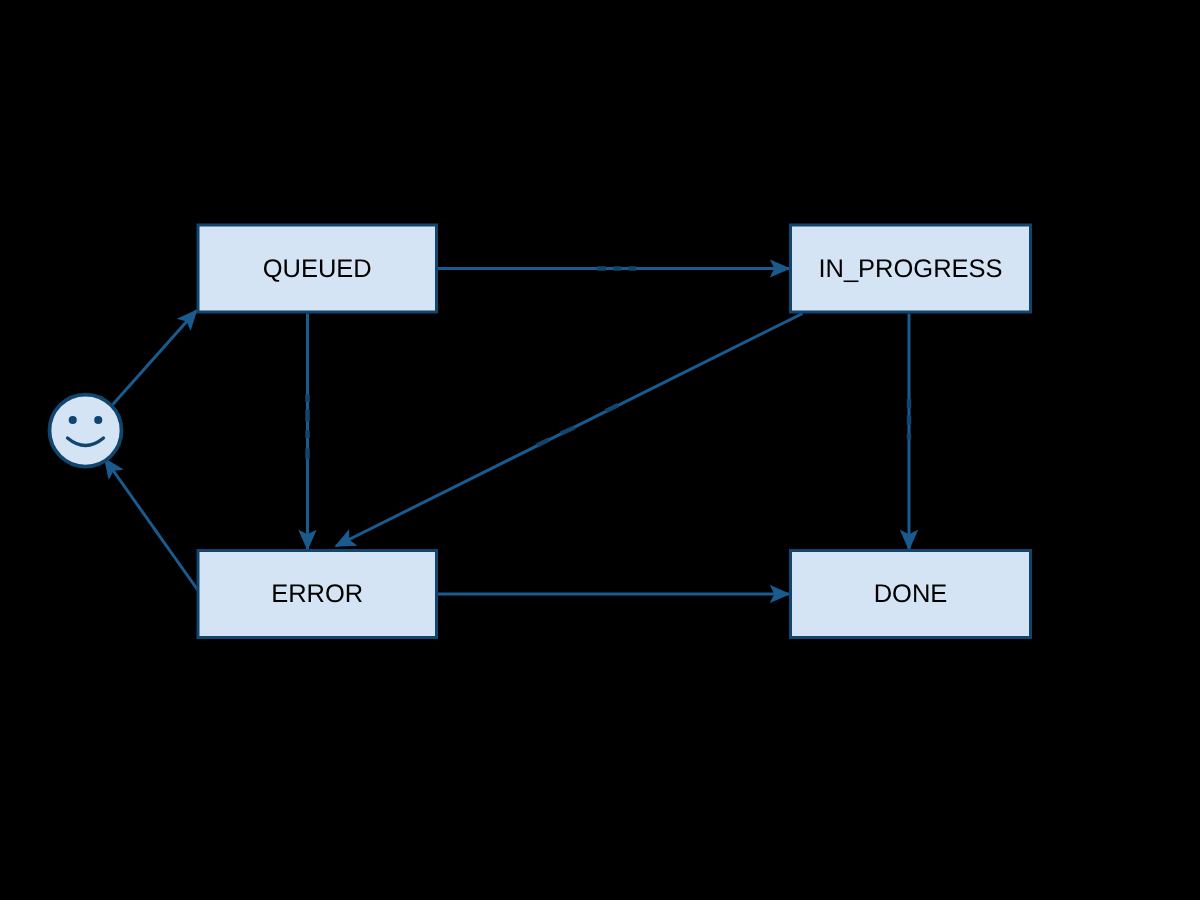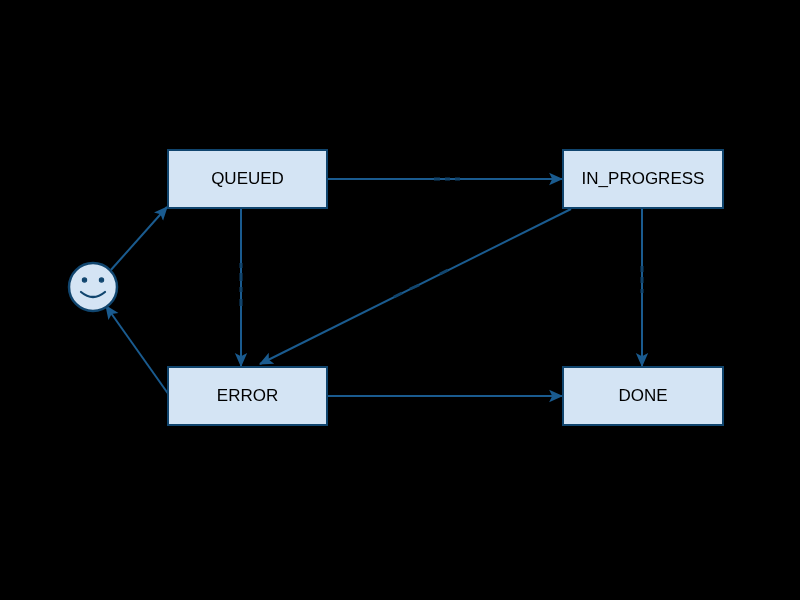--- a/index.html
+++ b/index.html
@@ -12,21 +12,20 @@
     width: 800px;
     height: 600px;
     overflow: hidden;
     font-family: "Liberation Sans", sans-serif;
   }
   #canvas-wrap {
     position: relative;
     width: 724px;
     height: 600px;
     background: #000000;
-    padding-left: 36px;
   }
   svg#diagram {
     display: block;
     width: 800px;
     height: 600px;
   }
   .node-box {
     fill: #d4e4f4;
     stroke: #10456e;
     stroke-width: 2;

